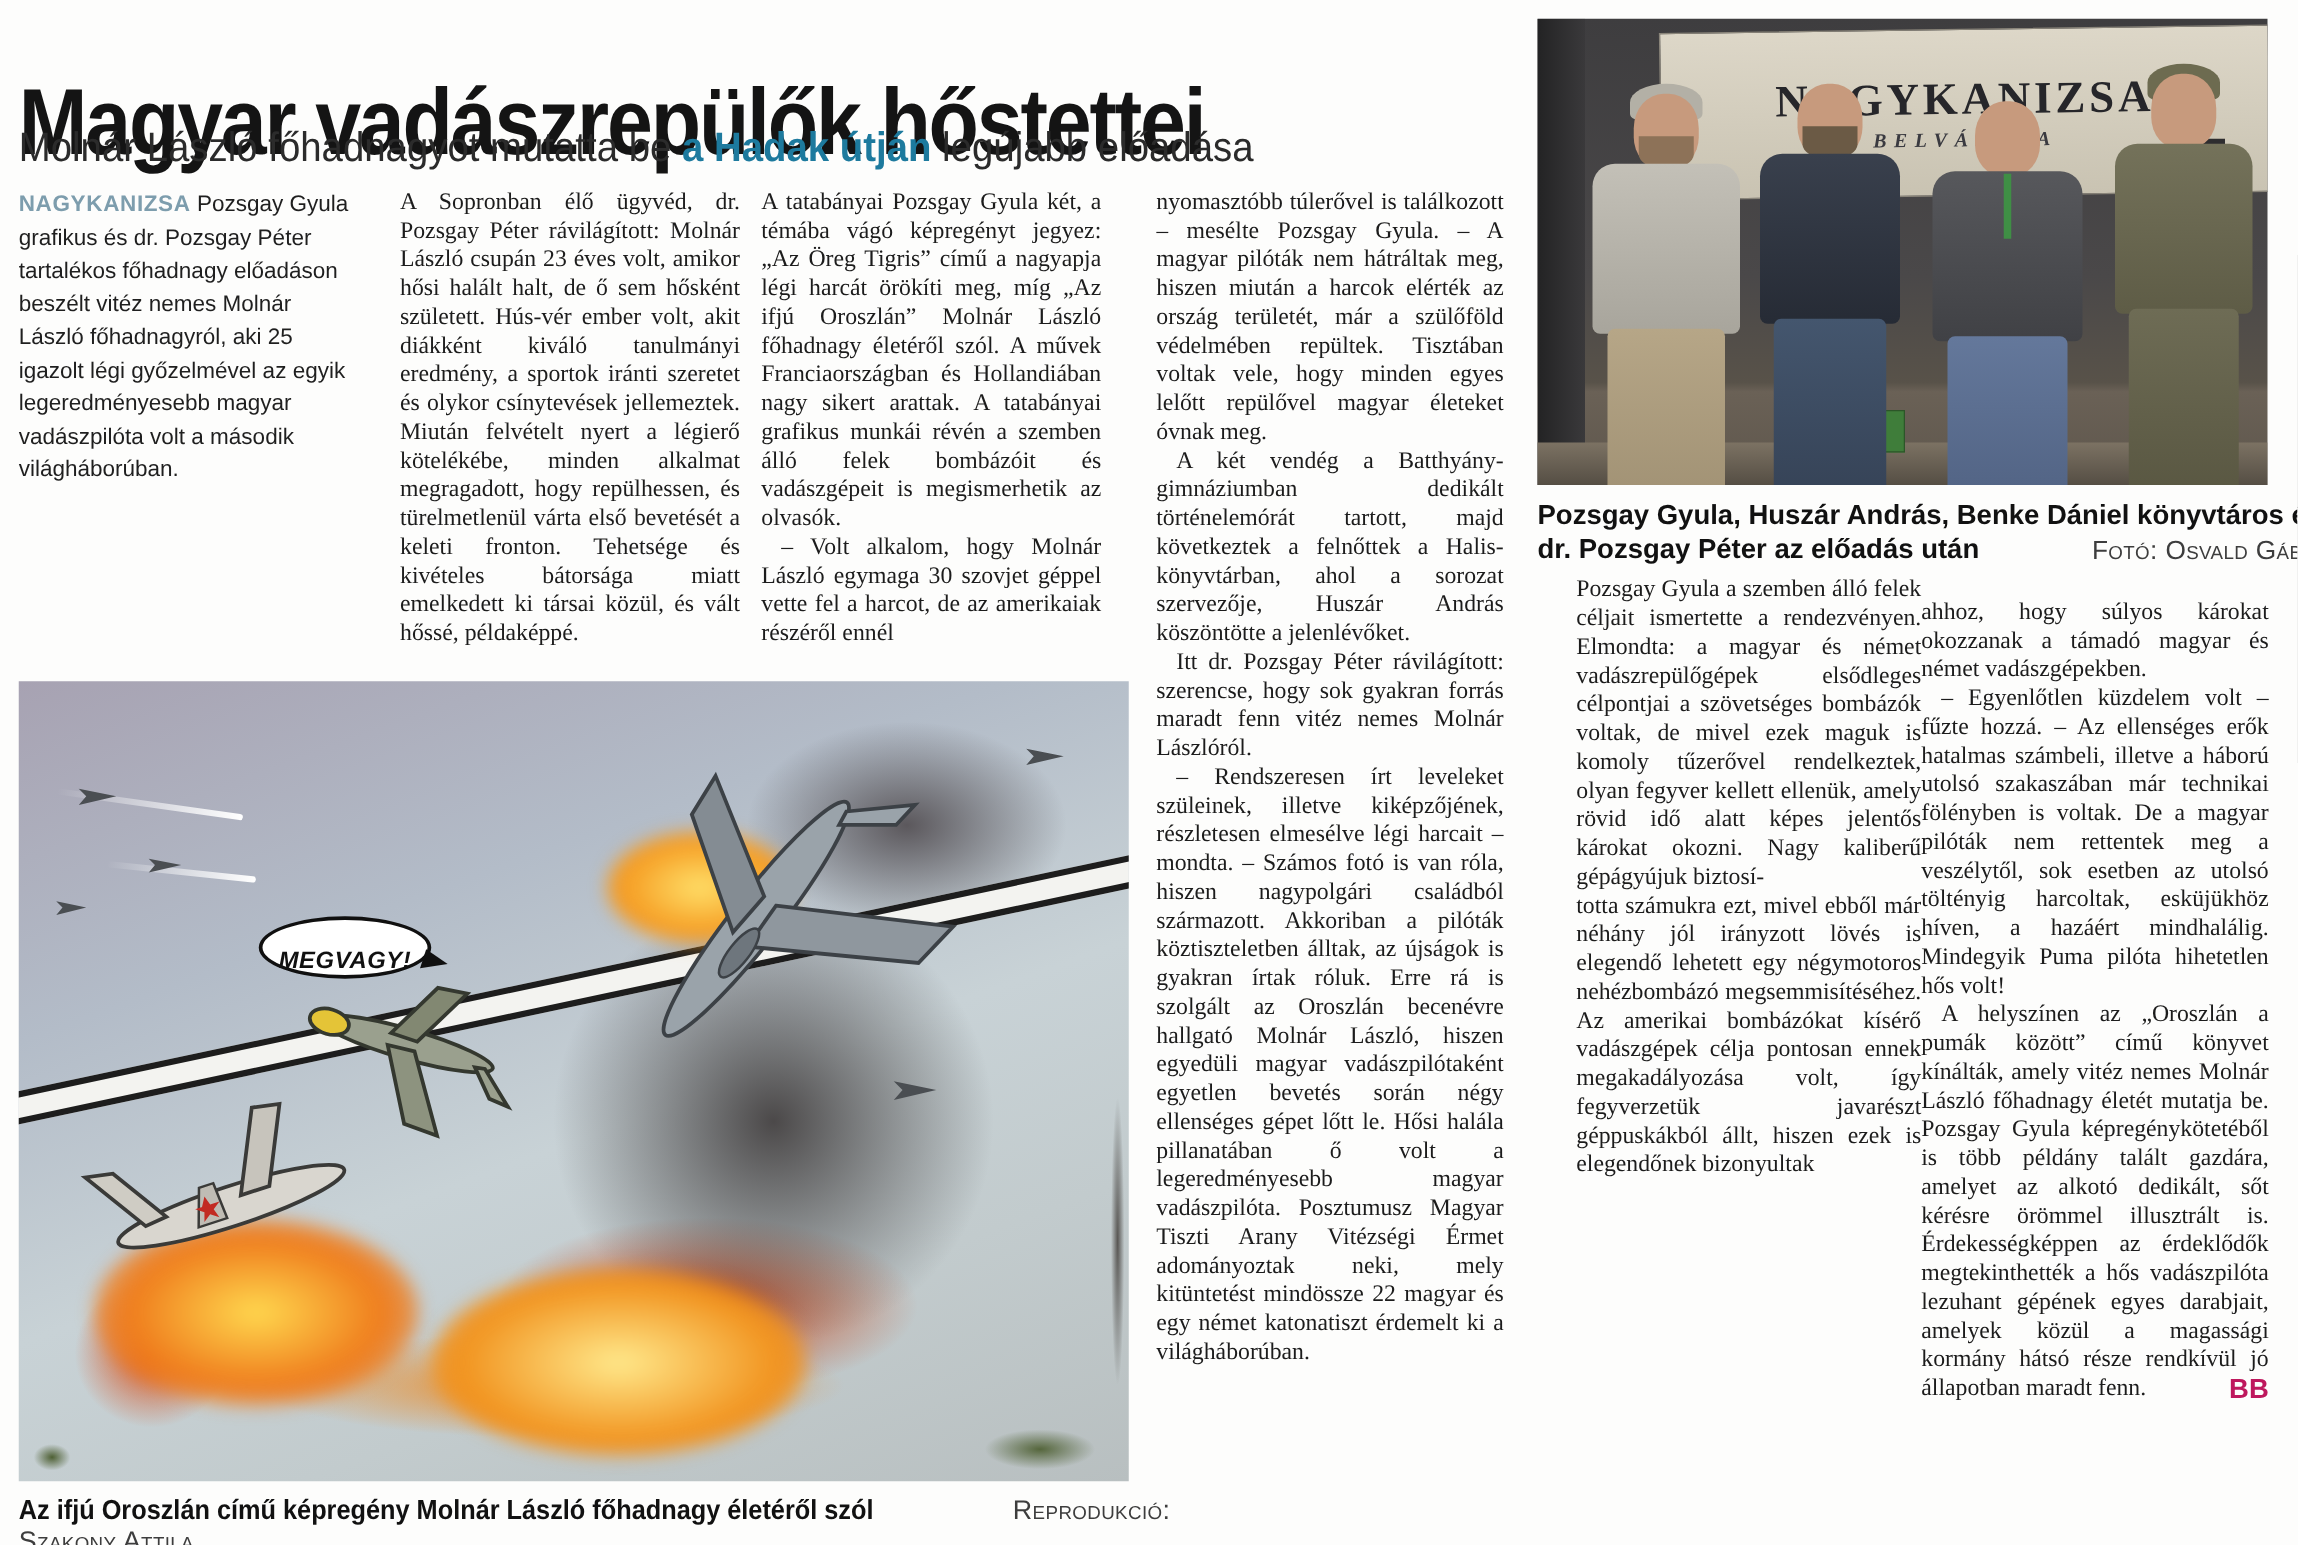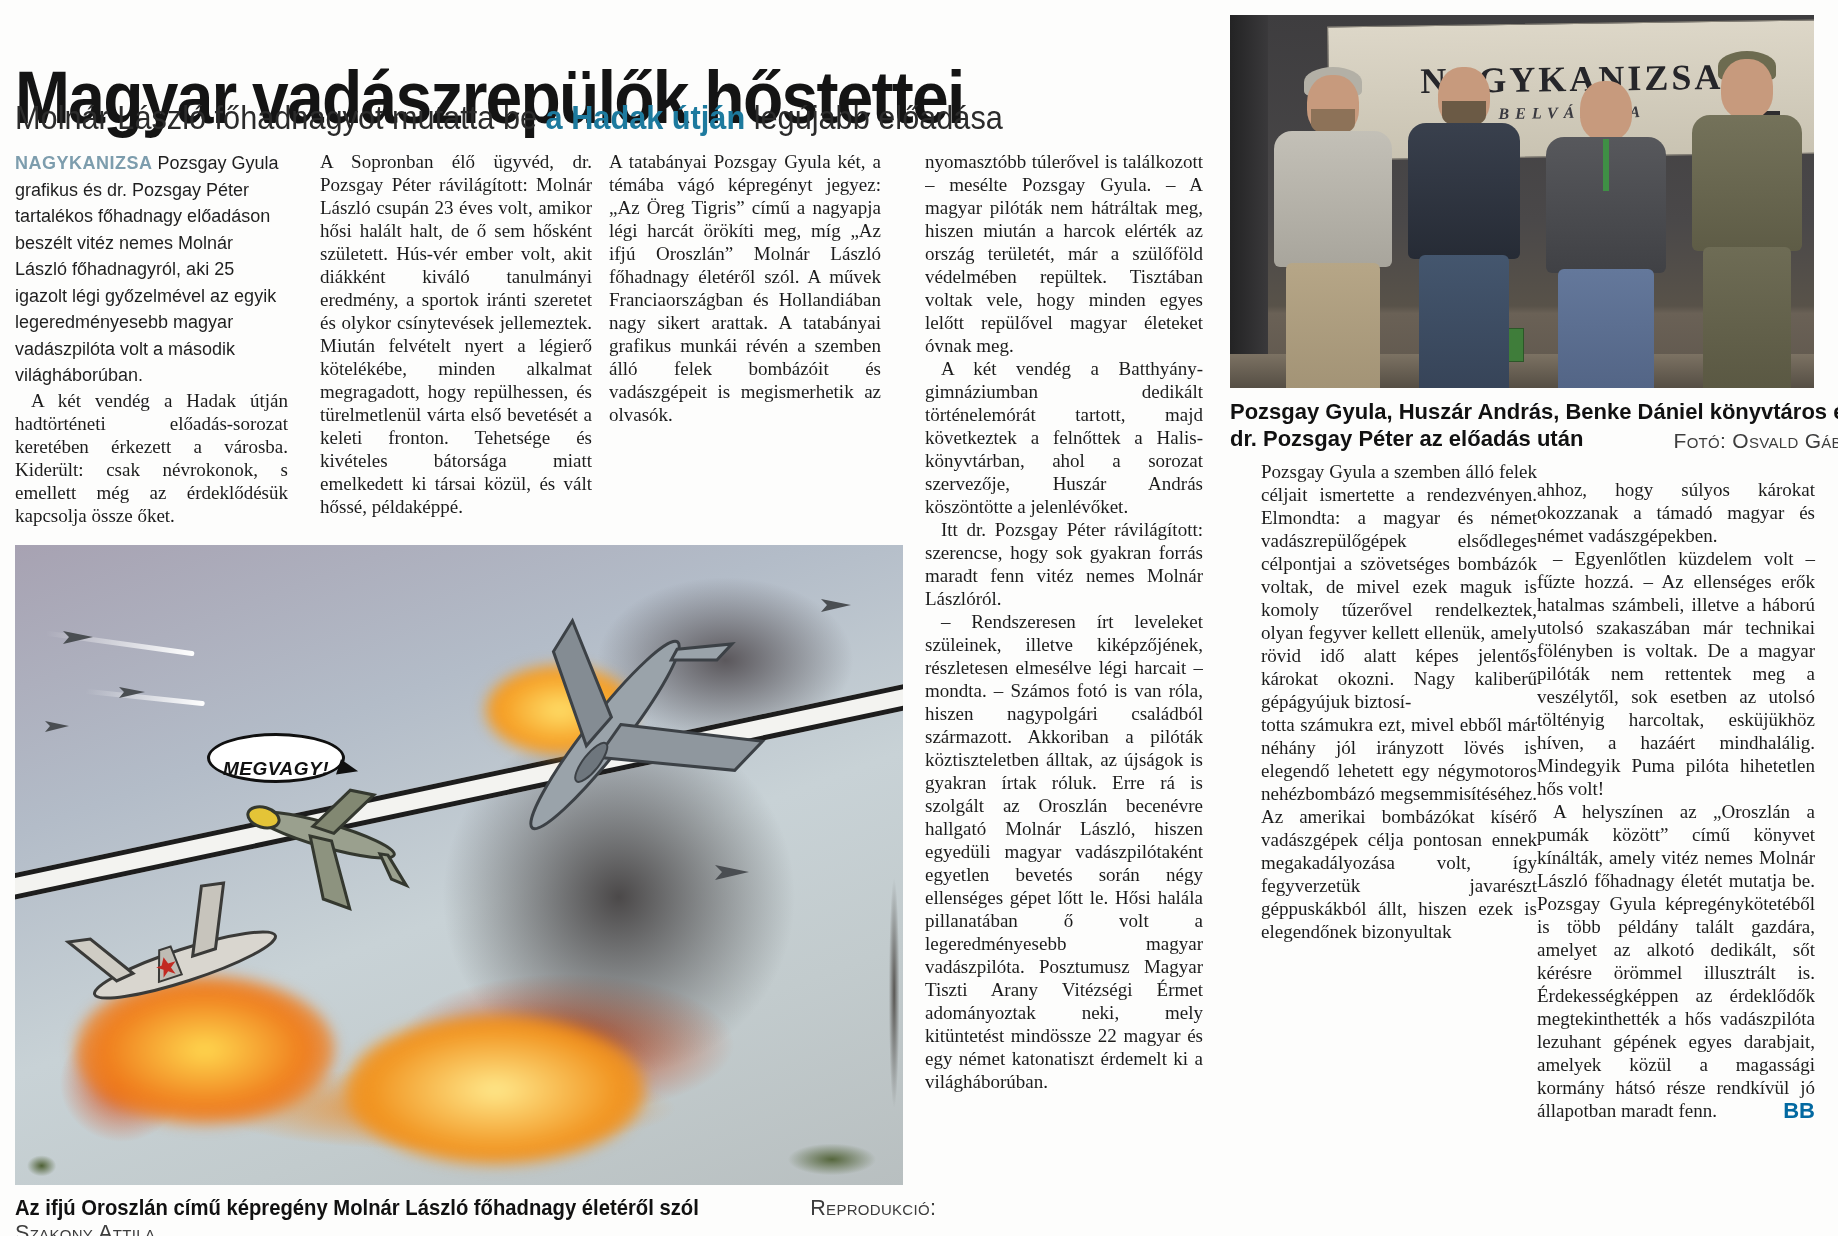--- a/index.html
+++ b/index.html
@@ -21,21 +21,21 @@
   .c3{left:609px;width:272px;}
   .c4{left:925px;width:278px;height:1046px;overflow:hidden;}
   .c5{left:1233px;top:460px;width:276px;margin-left:28px;}
   .c6{left:1537px;top:478px;width:278px;}
   .lede{font-family:"Liberation Sans",sans-serif;font-size:18px;line-height:26.5px;
         color:#1f1f1f;text-align:left;margin:0 0 13px 0;}
   .kicker{font-weight:700;color:#7d9dad;letter-spacing:.5px;}
   .pull-quote{font-family:"Liberation Sans",sans-serif;font-size:35px;line-height:43px;
               color:#c13a43;text-align:center;margin:22px 0 18px 0;text-indent:0 !important;}
   .bb-row{text-align:right;margin-top:-23px;}
-  .bb{font-family:"Liberation Sans",sans-serif;font-weight:700;font-size:22px;color:#0369a1;}
+  .bb{font-family:"Liberation Sans",sans-serif;font-weight:700;font-size:22px;color:#be185d;}
   
   .caption{font-family:"Liberation Sans",sans-serif;font-weight:700;font-size:22px;
            line-height:27px;color:#111;transform:scaleX(.92);transform-origin:left top;}
   .credit{font-family:"Liberation Sans",sans-serif;font-weight:400;font-variant:small-caps;
           font-size:21px;color:#3d3d3d;letter-spacing:.3px;}
   .photo-caption{position:absolute;left:1230px;top:398px;width:635px;height:56px;}
   .photo-caption .credit{position:absolute;right:0;bottom:1px;}
   .comic-caption{position:absolute;left:15px;top:1194px;width:940px;}
   .comic-caption .credit{margin-left:48px;font-size:21.5px;}
   
@@ -113,29 +113,29 @@
 </head>
 <body>
 
 <div class="page">
 
   <h1 class="headline">Magyar vadászrepülők hőstettei</h1>
   <div class="subhead"><span>Molnár László főhadnagyot mutatta be </span><span class="hl">a Hadak útján</span><span> legújabb előadása</span></div>
 
   <div class="col c1">
     <p class="lede"><span class="kicker">NAGYKANIZSA</span> <span>Pozsgay Gyula grafikus és dr. Pozsgay Péter tartalékos főhadnagy előadáson beszélt vitéz nemes Molnár László főhadnagyról, aki 25 igazolt légi győzelmével az egyik legeredményesebb magyar vadászpilóta volt a második világháborúban.</span></p>
-    <p>A két vendég a Hadak útján hadtörténeti előadás-sorozat keretében érkezett a városba. Kiderült: csak névrokonok, s emellett még az érdeklődésük kapcsolja össze őket.</p>
   </div>
 
   <div class="col c2">
     <p>A Sopronban élő ügyvéd, dr. Pozsgay Péter rávilágított: Molnár László csupán 23 éves volt, amikor hősi halált halt, de ő sem hősként született. Hús-vér ember volt, akit diákként kiváló tanulmányi eredmény, a sportok iránti szeretet és olykor csínytevések jellemeztek. Miután felvételt nyert a légierő kötelékébe, minden alkalmat megragadott, hogy repülhessen, és türelmetlenül várta első bevetését a keleti fronton. Tehetsége és kivételes bátorsága miatt emelkedett ki társai közül, és vált hőssé, példaképpé.</p>
   </div>
 
   <div class="col c3">
     <p>A tatabányai Pozsgay Gyula két, a témába vágó képregényt jegyez: „Az Öreg Tigris” című a nagyapja légi harcát örökíti meg, míg „Az ifjú Oroszlán” Molnár László főhadnagy életéről szól. A művek Franciaországban és Hollandiában nagy sikert arattak. A tatabányai grafikus munkái révén a szemben álló felek bombázóit és vadászgépeit is megismerhetik az olvasók.</p>
+    <p>– Volt alkalom, hogy Molnár László egymaga 30 szovjet géppel vette fel a harcot, de az amerikaiak részéről ennél</p>
   </div>
 
   <div class="col c4">
     <p>nyomasztóbb túlerővel is találkozott – mesélte Pozsgay Gyula. – A magyar pilóták nem hátráltak meg, hiszen miután a harcok elérték az ország területét, már a szülőföld védelmében repültek. Tisztában voltak vele, hogy minden egyes lelőtt repülővel magyar életeket óvnak meg.</p>
     <p>A két vendég a Batthyány-gimnáziumban dedikált történelemórát tartott, majd következtek a felnőttek a Halis-könyvtárban, ahol a sorozat szervezője, Huszár András köszöntötte a jelenlévőket.</p>
     <p>Itt dr. Pozsgay Péter rávilágított: szerencse, hogy sok gyakran forrás maradt fenn vitéz nemes Molnár Lászlóról.</p>
     <p>– Rendszeresen írt leveleket szüleinek, illetve kiképzőjének, részletesen elmesélve légi harcait – mondta. – Számos fotó is van róla, hiszen nagypolgári családból származott. Akkoriban a pilóták köztiszteletben álltak, az újságok is gyakran írtak róluk. Erre rá is szolgált az Oroszlán becenévre hallgató Molnár László, hiszen egyedüli magyar vadászpilótaként egyetlen bevetés során négy ellenséges gépet lőtt le. Hősi halála pillanatában ő volt a legeredményesebb magyar vadászpilóta. Posztumusz Magyar Tiszti Arany Vitézségi Érmet adományoztak neki, mely kitüntetést mindössze 22 magyar és egy német katonatiszt érdemelt ki a világháborúban.</p>
   </div>
 
   <div class="photo">

